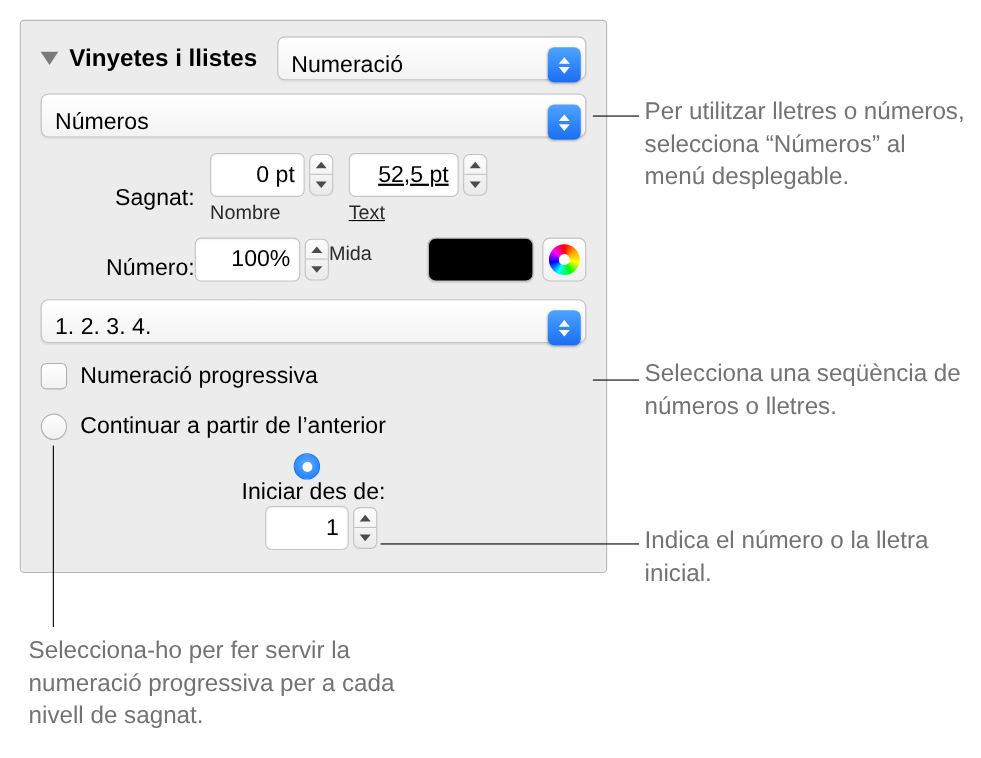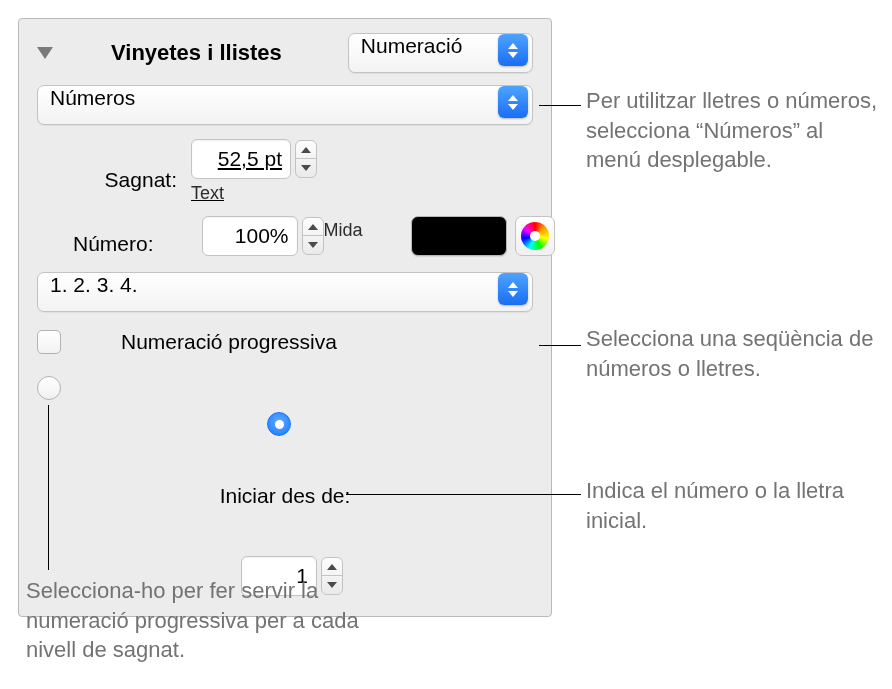--- a/index.html
+++ b/index.html
@@ -16,39 +16,39 @@
   .panel {
     position: absolute;
     left: 18px;
     top: 18px;
     width: 534px;
     background: #ececec;
     border: 1px solid #b9b9b9;
     border-radius: 4px;
     padding: 14px 18px 20px 18px;
   }
-  .row { display: flex; align-items: center; gap: 48px; }
+  .row { display: flex; align-items: center; }
   .header-row { margin-bottom: 12px; }
   .disclosure {
     width: 0; height: 0;
     border-left: 8px solid transparent;
     border-right: 8px solid transparent;
     border-top: 12px solid #7a7a7a;
     margin-right: 10px;
   }
   .section-title { font-weight: 600; font-size: 22px; flex: 0 0 auto; }
   .popup {
     display: flex;
-    align-items: flex-start;
+    align-items: center;
     justify-content: space-between;
     background: linear-gradient(#ffffff,#f3f3f3);
     border: 1px solid #c3c3c3;
     border-radius: 7px;
     height: 40px;
-    padding: 0 4px 0 12px;
+    padding: 12px 4px 0 12px;
     box-shadow: 0 1px 1px rgba(0,0,0,.06);
   }
   .popup-large { flex: 1; margin-left: 18px; }
   .popup-full  { width: 100%; }
   .popup-text  { font-size: 21px; }
   .popup-btn {
     width: 30px; height: 32px;
     border-radius: 6px;
     background: linear-gradient(#4ea3ff,#1a6ef3);
     display: flex; flex-direction: column; align-items: center; justify-content: center;
@@ -184,20 +184,34 @@
       <span class="popup-text">Números</span>
       <span class="popup-btn">
           <span class="up"></span>
           <span class="down"></span>
         </span>
     </div>
   </div>
 
   <div class="row" style="margin-bottom:2px; gap:14px; padding-left:36px;">
     <div class="label" style="width:104px;">Sagnat:</div>
+    <div style="display:flex; flex-direction:column;">
+      <div class="stepper">
+        <input class="num-input" value="0 pt" style="">
+        <div class="spin">
+          <div class="s-up">
+              <div class="tri-up"></div>
+            </div>
+          <div class="s-down">
+              <div class="tri-down"></div>
+            </div>
+        </div>
+      </div>
+      <div class="sublabel">Nombre</div>
+    </div>
     <div style="display:flex; flex-direction:column;text-decoration:underline;">
       <div class="stepper">
         <input class="num-input wide" value="52,5 pt" style="">
         <div class="spin">
           <div class="s-up">
               <div class="tri-up"></div>
             </div>
           <div class="s-down">
               <div class="tri-down"></div>
             </div>
@@ -241,20 +255,21 @@
     </div>
   </div>
 
   <div class="row" style="margin-top:18px;">
     <div class="checkbox"></div>
     <div class="option-text">Numeració progressiva</div>
   </div>
 
   <div class="row" style="margin-top:22px;">
     <div class="radio"></div>
+    <div class="option-text">Continuar a partir de l’anterior</div>
   </div>
 
   <div class="row" style="margin-top:12px;flex-direction:column;">
     <div class="radio selected"></div>
     <div class="option-text">Iniciar des de:</div>
     <div class="stepper" style="margin-left:14px;">
       <input class="num-input" style="width: 76px;" value="1">
       <div class="spin">
         <div class="s-up">
             <div class="tri-up"></div>

